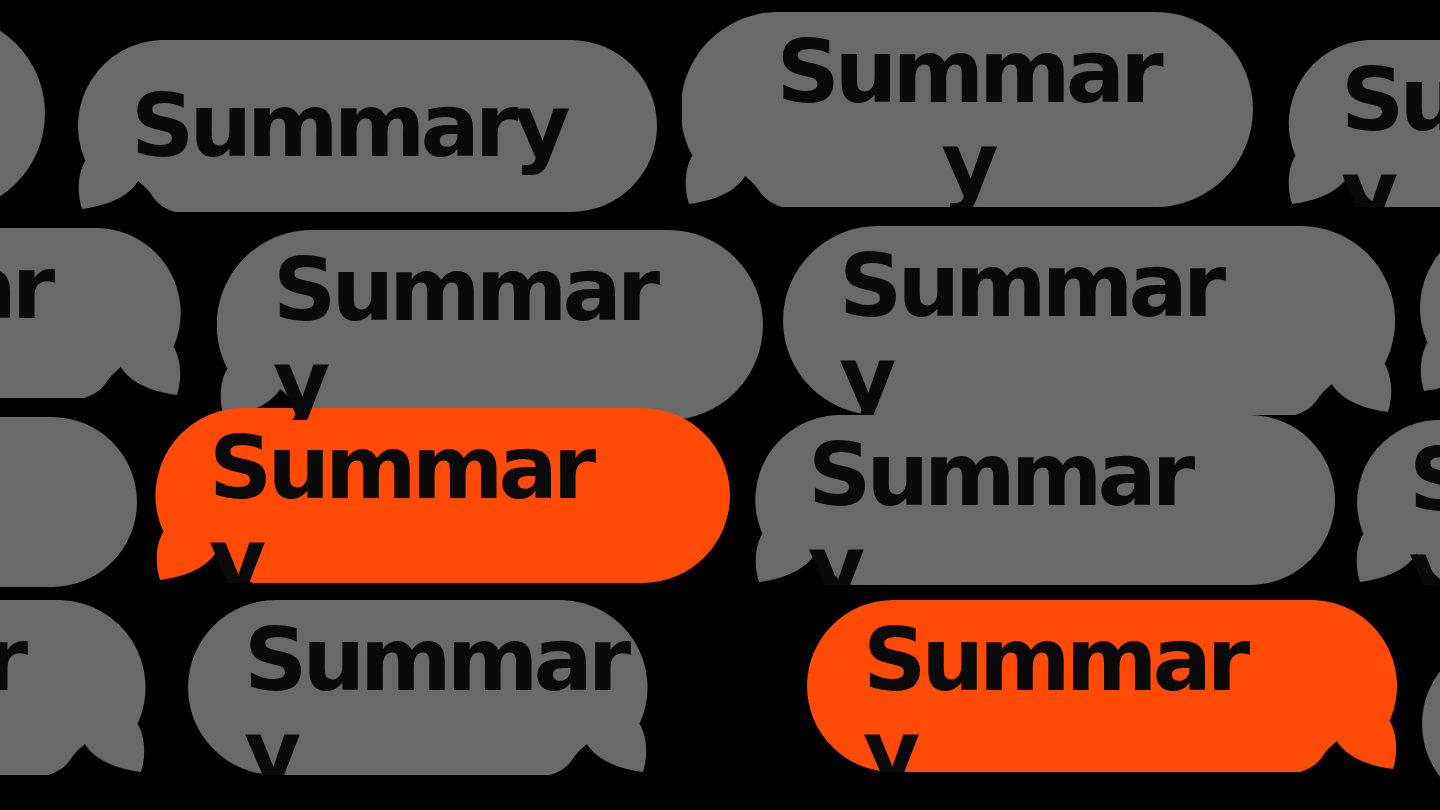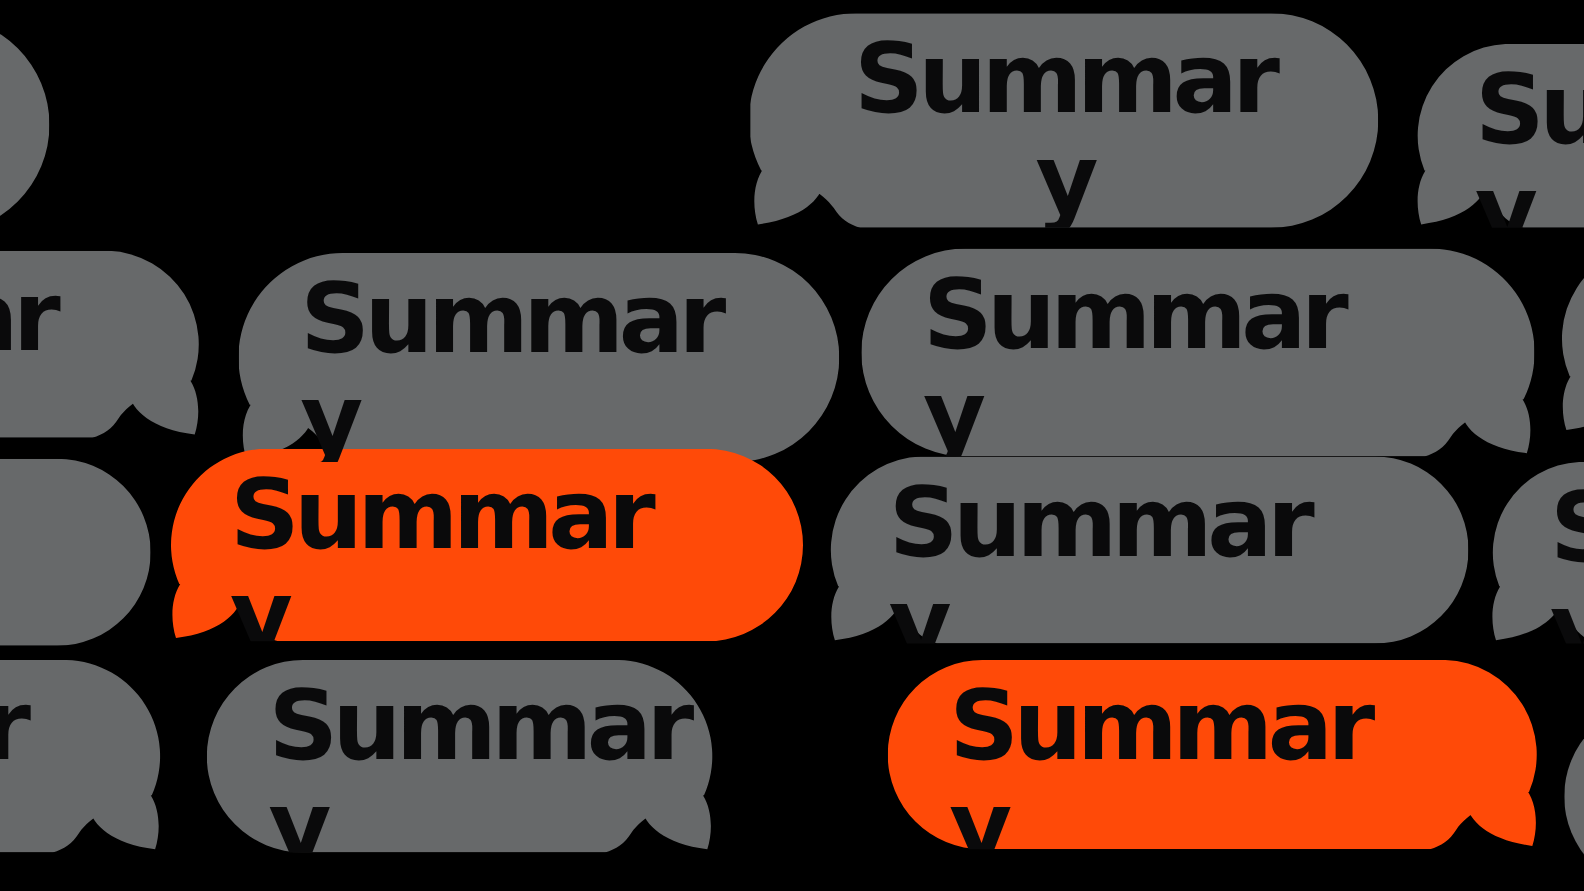--- a/index.html
+++ b/index.html
@@ -51,20 +51,34 @@
           C 66 165 44 151 10 145
           A 98.5 98.5 0 0 1 98.5 0 Z
           M 7 194
           C -1 169 5 135 33 130
           C 57 126 70 141 67 156
           C 64 172 46 189 7 194 Z" fill="#67696A"></path>
       </svg>
       <div class="txt" style="color: rgb(10, 10, 11); text-align: left; padding-left: 56px; padding-top: 14px;">Summar
 y</div>
     </div>
+    <div class="bubble" style="left: 75px; top: 40px; width: 582px; height: 172px;">
+      <svg width="582" height="172" viewBox="0 0 582 172">
+        <path d="M 86 0 L 496 0 A 86 86 0 0 1 582 86 L 582 86 A 86 86 0 0 1 496 172
+          L 100 172
+          C 90 169 82 164 76 154
+          C 66 140 44 126 10 120
+          A 86 86 0 0 1 86 0 Z
+          M 7 169
+          C -1 144 5 110 33 105
+          C 57 101 70 116 67 131
+          C 64 147 46 164 7 169 Z" fill="#67696A"></path>
+      </svg>
+      <div class="txt" style="color: rgb(10, 10, 11); text-align: left; padding-left: 56px; padding-top: 40px;">Summary</div>
+    </div>
     <div class="bubble" style="left: 682px; top: 12px; width: 571px; height: 195px;">
       <svg width="571" height="195" viewBox="0 0 571 195">
         <path d="M 97.5 0 L 473.5 0 A 97.5 97.5 0 0 1 571 97.5 L 571 97.5 A 97.5 97.5 0 0 1 473.5 195
           L 100 195
           C 90 192 82 187 76 177
           C 66 163 44 149 10 143
           A 97.5 97.5 0 0 1 97.5 0 Z
           M 7 192
           C -1 167 5 133 33 128
           C 57 124 70 139 67 154

